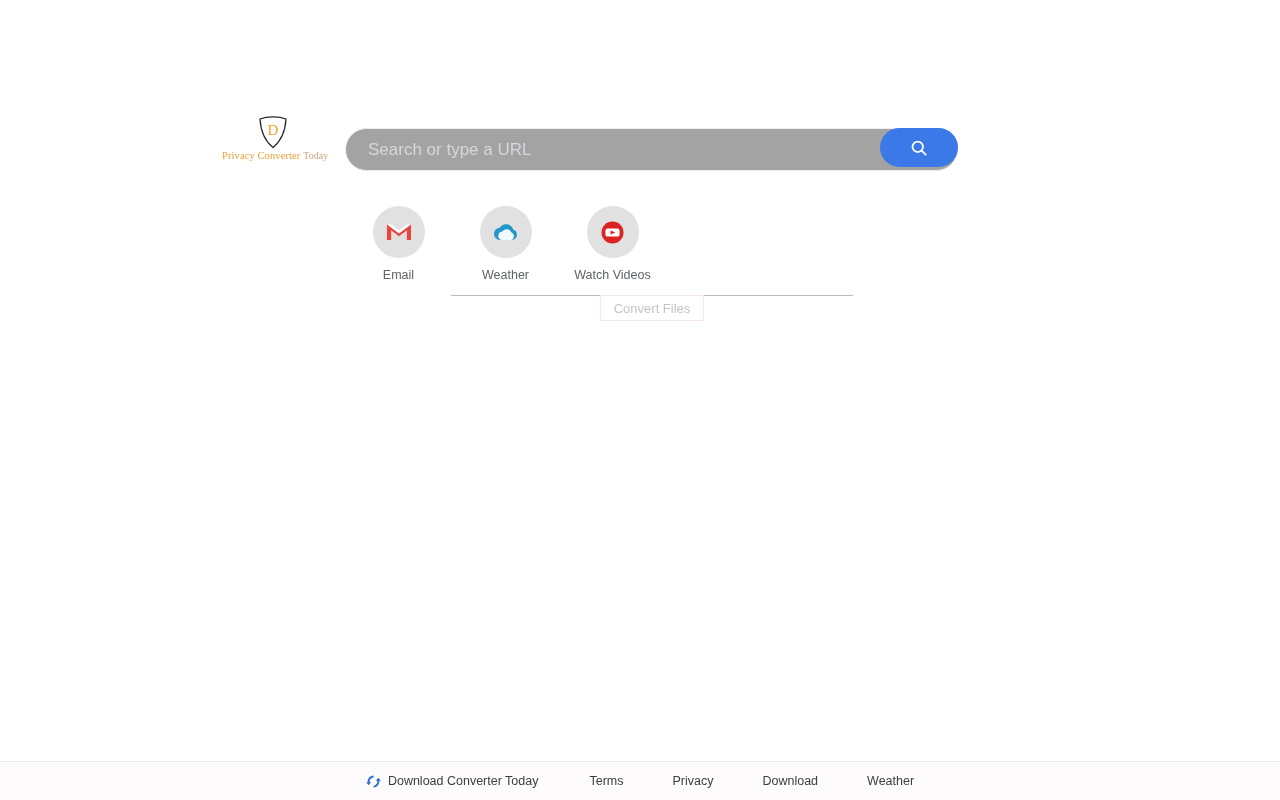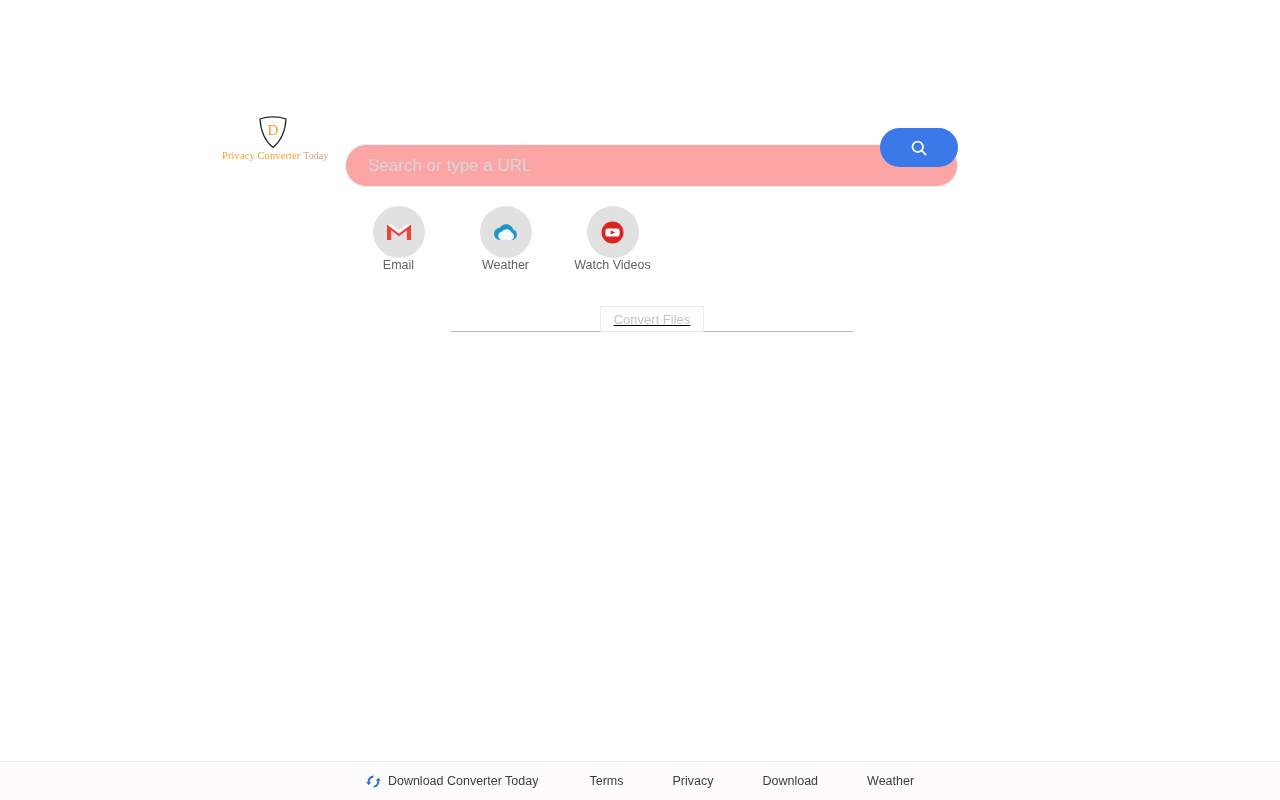--- a/index.html
+++ b/index.html
@@ -56,27 +56,27 @@
   .search-wrap {
     position: absolute;
     left: 345px;
     top: 18px;
     width: 613px;
     height: 43px;
   }
   .search-input {
     position: absolute;
     left: 0;
-    top: 16px;
+    top: 0;
     width: 613px;
     height: 43px;
     box-sizing: border-box;
     border: 1px solid #eceef0;
     border-radius: 22px;
-    background: #fca5a5;
+    background: #a3a3a3;
     font-family: "Liberation Sans", sans-serif;
     font-size: 17px;
     color: #444;
     padding: 0 100px 0 22px;
     outline: none;
   }
   .search-input::placeholder {
     color: #d5d7da;
     font-size: 17px;
   }
@@ -118,35 +118,35 @@
     width: 52px;
     height: 52px;
     border-radius: 50%;
     background: #e1e1e1;
     margin: 0 auto;
     display: flex;
     align-items: center;
     justify-content: center;
   }
   .shortcut-label {
+    margin-top: 10px;
     font-size: 12.5px;
     color: #5f6368;
     white-space: nowrap;
   }
 
   
   .convert-row {
     position: absolute;
     left: 451px;
-    top: 304px;
+    top: 295px;
     width: 402px;
     height: 28px;
     display: flex;
-    align-items: flex-end;
-    text-decoration: underline;
+    align-items: flex-start;
   }
   .rule {
     flex: 1 1 auto;
     height: 1px;
     background: #b9b9b9;
   }
   .convert-box {
     flex: 0 0 auto;
     height: 26px;
     box-sizing: border-box;

